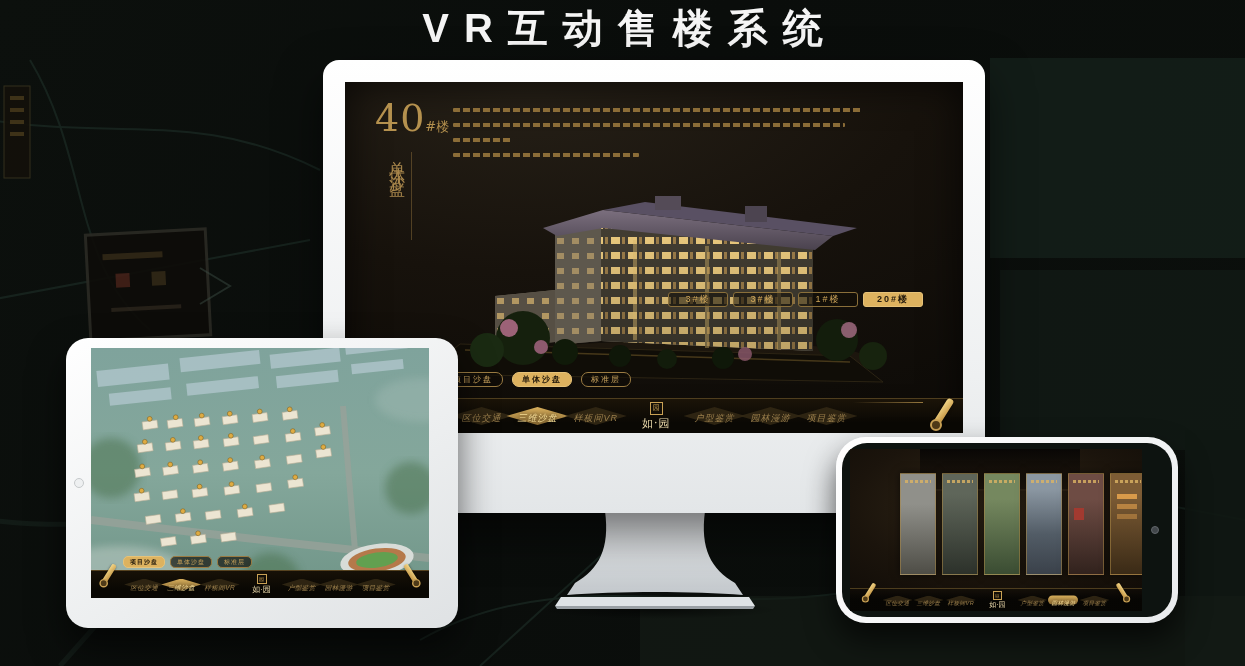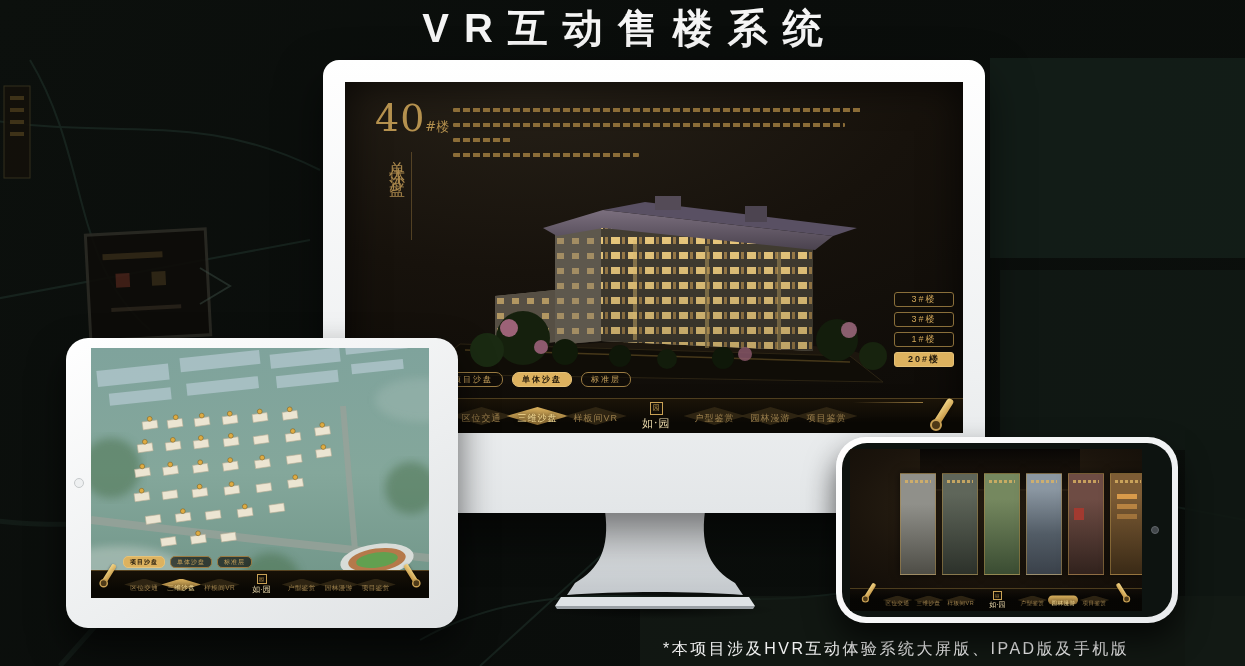--- a/index.html
+++ b/index.html
@@ -48,21 +48,21 @@
   .m-sub-rule { position:absolute; left:66px; top:70px; width:1px; height:88px; background:rgba(150,118,62,.45); }
   
   .m-intro { position:absolute; left:108px; top:26px; }
   .m-intro .line {
     height:4px; margin-bottom:11px; border-radius:1px;
     background:repeating-linear-gradient(90deg, rgba(158,123,62,.85) 0 7px, rgba(0,0,0,0) 7px 10px);
   }
   
   .m-render { position:absolute; left:60px; top:62px; width:510px; height:248px; }
   
-  .floor-btns { position:absolute; right:9px; top:210px; display:flex; flex-direction:column; gap:5px; }
+  .floor-btns { position:absolute; right:40px; top:210px; display:flex; flex-direction:row; gap:5px; }
   .floor-btn {
     width:60px; height:15px; display:flex; align-items:center; justify-content:center;
     font-size:9px; letter-spacing:2px; color:#cfa65a; background:rgba(18,14,8,.55);
     border:1px solid #8a6f3a; border-radius:3px; box-sizing:border-box;
   }
   .floor-btn.active { background:#ddb25f; border-color:#e6c278; color:#241b0d; font-weight:bold; }
   
   .view-tabs { position:absolute; left:98px; top:290px; display:flex; gap:9px; }
   .view-tab {
     height:13px; padding:0 9px; display:flex; align-items:center; justify-content:center;
@@ -71,21 +71,21 @@
   }
   .view-tab.active { background:#ddb25f; color:#241b0d; border-color:#e6c278; font-weight:bold; }
   
   .app-nav {
     position:absolute; left:0; bottom:0; width:100%;
     background:linear-gradient(#1b1408,#0a0804 70%);
     border-top:1px solid rgba(165,128,62,.45);
     display:flex; align-items:center; justify-content:center;
   }
   .nav-m { height:34px; gap:16px; }
-  .nav-item { position:relative; text-align:left; }
+  .nav-item { position:relative; text-align:left;font-style:italic; }
   .nav-item .deco {
     position:absolute; left:50%; top:50%; transform:translate(-50%,-50%);
     background:rgba(52,41,21,.85);
     clip-path:polygon(0 50%, 50% 0, 100% 50%, 50% 100%);
   }
   .nav-item.active .deco { background:linear-gradient(#d8 af5c,#8a6a33); background:linear-gradient(#d8af5c,#8a6a33); }
   .nav-item .lbl { position:relative; z-index:1; color:#9b7f4c; letter-spacing:1px; white-space:nowrap; }
   .nav-item.active .lbl { color:#f6dd96; text-shadow:0 0 4px rgba(0,0,0,.8); }
   .nav-m .deco { width:62px; height:18px; }
   .nav-m .lbl { font-size:9px; }
@@ -521,14 +521,13 @@
           <div class="nav-item active pill"><span class="deco"></span><span class="lbl">园林漫游</span></div>
           <div class="nav-item"><span class="deco"></span><span class="lbl">项目鉴赏</span></div>
         </div>
         <div class="scroll scroll-p" style="left:6px; bottom:2px;"></div>
         <div class="scroll scroll-p flip" style="right:6px; bottom:2px;"></div>
       </div>
       <div class="cam"></div>
     </div>
   </div>
 
-  <div class="footnote">*本项目涉及HVR互动体验系统大屏版、IPAD版及手机版</div>
 </div>
 
 </body></html>

